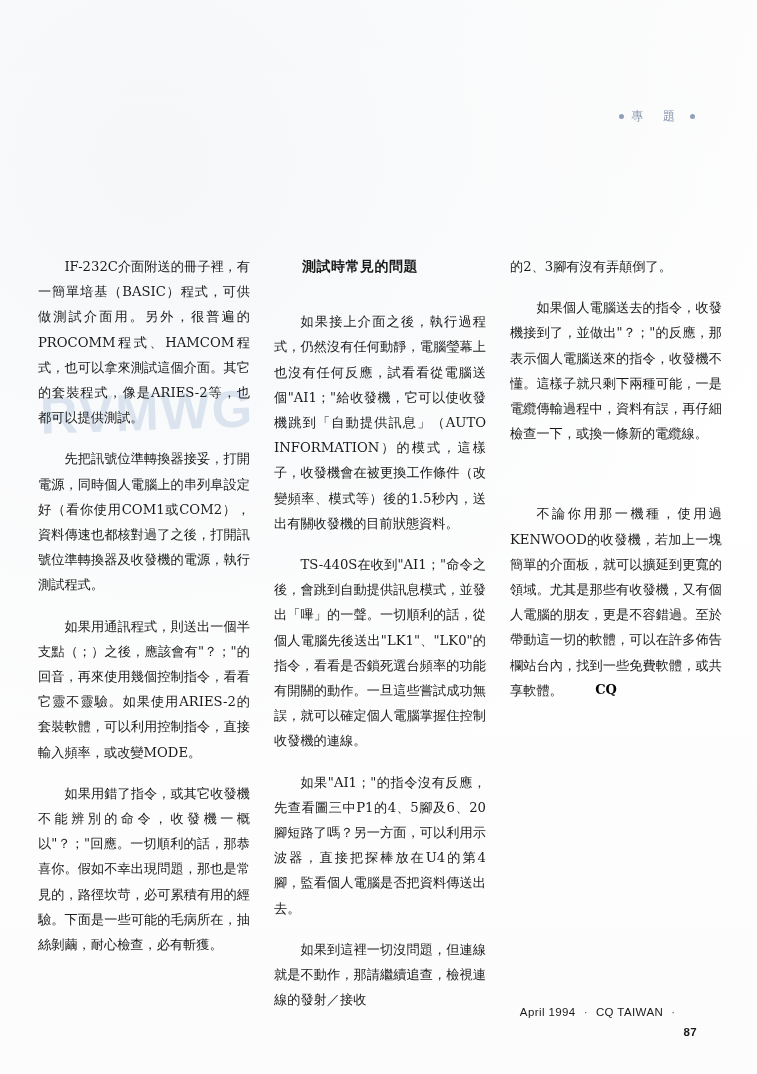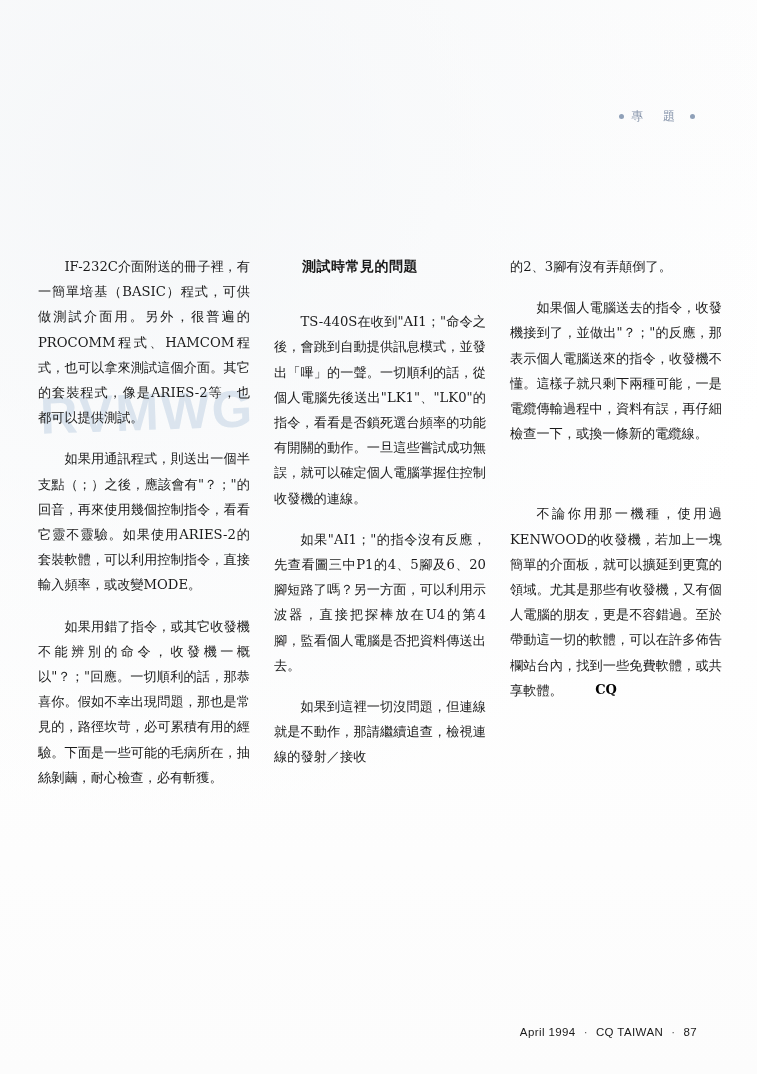--- a/index.html
+++ b/index.html
@@ -133,47 +133,50 @@
     color: #1a1a1a;
     letter-spacing: 0.4px;
     display: flex;
     align-items: flex-start;
     gap: 8px;
   }
   .footer .sep {
     color: #555;
   }
   .footer .pageno {
-    font-weight: normal;
+    font-weight: bold;
+    margin-top: 20px;
   }
 </style>
 </head>
 <body>
 
 <div class="page">
 
   <div class="header-ornament">
     <span class="dot"></span>
     <span class="orn-text">專 題</span>
     <span class="dot"></span>
   </div>
 
   <div class="watermark">RVMWG</div>
 
   <div class="columns">
 
     <div class="col">
       <p>IF-232C介面附送的冊子裡，有一簡單培基（BASIC）程式，可供做測試介面用。另外，很普遍的PROCOMM程式、HAMCOM程式，也可以拿來測試這個介面。其它的套裝程式，像是ARIES-2等，也都可以提供測試。</p>
+      <p>先把訊號位準轉換器接妥，打開電源，同時個人電腦上的串列阜設定好（看你使用COM1或COM2），資料傳速也都核對過了之後，打開訊號位準轉換器及收發機的電源，執行測試程式。</p>
       <p>如果用通訊程式，則送出一個半支點（；）之後，應該會有"？；"的回音，再來使用幾個控制指令，看看它靈不靈驗。如果使用ARIES-2的套裝軟體，可以利用控制指令，直接輸入頻率，或改變MODE。</p>
       <p>如果用錯了指令，或其它收發機不能辨別的命令，收發機一概以"？；"回應。一切順利的話，那恭喜你。假如不幸出現問題，那也是常見的，路徑坎苛，必可累積有用的經驗。下面是一些可能的毛病所在，抽絲剝繭，耐心檢查，必有斬獲。</p>
     </div>
 
     <div class="col">
       <p class="section-head">測試時常見的問題</p>
       <div class="gap-sm"></div>
+      <p>如果接上介面之後，執行過程式，仍然沒有任何動靜，電腦瑩幕上也沒有任何反應，試看看從電腦送個"AI1；"給收發機，它可以使收發機跳到「自動提供訊息」（AUTO INFORMATION）的模式，這樣子，收發機會在被更換工作條件（改變頻率、模式等）後的1.5秒內，送出有關收發機的目前狀態資料。</p>
       <p>TS-440S在收到"AI1；"命令之後，會跳到自動提供訊息模式，並發出「嗶」的一聲。一切順利的話，從個人電腦先後送出"LK1"、"LK0"的指令，看看是否鎖死選台頻率的功能有開關的動作。一旦這些嘗試成功無誤，就可以確定個人電腦掌握住控制收發機的連線。</p>
       <p>如果"AI1；"的指令沒有反應，先查看圖三中P1的4、5腳及6、20腳短路了嗎？另一方面，可以利用示波器，直接把探棒放在U4的第4腳，監看個人電腦是否把資料傳送出去。</p>
       <p>如果到這裡一切沒問題，但連線就是不動作，那請繼續追查，檢視連線的發射／接收</p>
     </div>
 
     <div class="col">
       <p class="noindent">的2、3腳有沒有弄顛倒了。</p>
       <p>如果個人電腦送去的指令，收發機接到了，並做出"？；"的反應，那表示個人電腦送來的指令，收發機不懂。這樣子就只剩下兩種可能，一是電纜傳輸過程中，資料有誤，再仔細檢查一下，或換一條新的電纜線。</p>
       <div class="gap"></div>
       <div class="gap-sm"></div>

